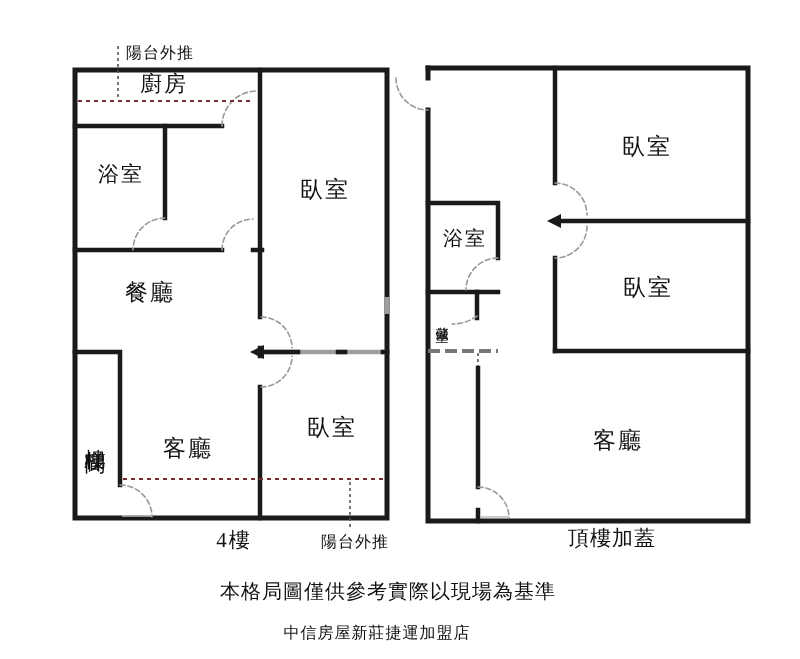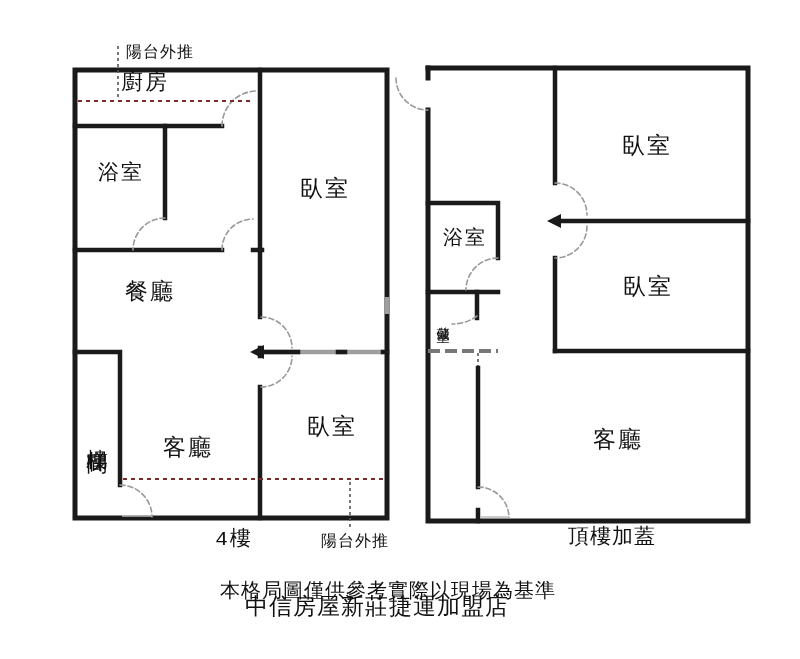--- a/index.html
+++ b/index.html
@@ -1,18 +1,18 @@
 <!DOCTYPE html>
 <html style="--wall: #1a1a1a; --door-arc: #999999; --balcony-dash: #7a2a2a; --leader-dash: #555555; --window: #9e9e9e; --gray-wall: #777777;"><head>
 <meta charset="utf-8">
 <style>
   html,body{margin:0;padding:0;background:#fff;}
   .canvas{
     position:relative;width:800px;height:659px;background:#ffffff;overflow:hidden;
-    font-family:Liberation Mono, monospace;color:#111;
+    font-family:Liberation Serif, serif;color:#111;
   }
   .canvas svg{position:absolute;left:0;top:0;}
   .wall{fill:none;stroke:var(--wall,#1a1a1a);stroke-width:4.5;stroke-linecap:square;}
   .wall-thick{stroke-width:5;}
   .win{fill:none;stroke:var(--window,#9e9e9e);stroke-width:4.5;stroke-linecap:butt;}
   .graywall{fill:none;stroke:var(--gray-wall,#777777);stroke-width:4;stroke-dasharray:12 5;}
   .arc{fill:none;stroke:var(--door-arc,#999999);stroke-width:1.6;stroke-dasharray:5 3;stroke-linecap:round;}
   .leaf{fill:none;stroke:#bbbbbb;stroke-width:1.5;}
   .bdash{fill:none;stroke:var(--balcony-dash,#7a2a2a);stroke-width:2.2;stroke-dasharray:4 4;}
   .vdash{fill:none;stroke:var(--leader-dash,#555555);stroke-width:1.6;stroke-dasharray:3 3;}
@@ -82,33 +82,33 @@
       <path class="arc" d="M555 183 A32 32 0 0 1 587 215"></path>
       <path class="arc" d="M587 226 A32 32 0 0 1 555 258"></path>
       <path class="arc" d="M498 258 A32 32 0 0 0 466 290"></path>
       <path class="arc" d="M477 316 Q466 324 452 324"></path>
       <path class="arc" d="M478 487 A31 31 0 0 1 509 518"></path>
       <path class="leaf" d="M480 517 H509"></path>
     </g>
   </svg>
 
   <span class="lbl lbl-small" style="left:160px;top:53px;font-size:16px;">陽台外推</span>
-  <span class="lbl" style="left:145px;top:84px;font-size:22px;">廚房</span>
+  <span class="lbl" style="left:164px;top:84px;font-size:22px;">廚房</span>
   <span class="lbl" style="left:121px;top:174px;font-size:21px;">浴室</span>
   <span class="lbl" style="left:325px;top:190px;font-size:23px;">臥室</span>
   <span class="lbl" style="left:150px;top:293px;font-size:23px;text-align:center;">餐廳</span>
   <span class="lbl lbl-v" style="left:95px;top:436px;font-size:21px;">樓梯間</span>
   <span class="lbl" style="left:188px;top:449px;font-size:23px;">客廳</span>
   <span class="lbl" style="left:332px;top:428px;font-size:23px;">臥室</span>
   <span class="lbl" style="left:234px;top:540px;font-size:21px;">4樓</span>
   <span class="lbl lbl-small" style="left:355px;top:542px;font-size:16px;">陽台外推</span>
 
   <span class="lbl" style="left:647px;top:147px;font-size:23px;">臥室</span>
   <span class="lbl" style="left:465px;top:238px;font-size:20px;">浴室</span>
   <span class="lbl lbl-v lbl-small" style="left:441px;top:318px;font-size:13px;letter-spacing:1px;">儲藏室</span>
   <span class="lbl" style="left:648px;top:288px;font-size:23px;">臥室</span>
   <span class="lbl" style="left:618px;top:441px;font-size:23px;">客廳</span>
   <span class="lbl lbl-small" style="left:612px;top:538px;font-size:21px;">頂樓加蓋</span>
 
   <span class="lbl lbl-small" style="left:380px;top:591px;font-size:20px;margin-left:8px;">本格局圖僅供參考實際以現場為基準</span>
-  <span class="lbl lbl-small" style="left:377px;top:608px;font-size:23px;">中信房屋新莊捷運加盟店</span>
+  <span class="lbl lbl-small" style="left:377px;top:633px;font-size:16px;">中信房屋新莊捷運加盟店</span>
 
 </div>
 
 </body></html>

